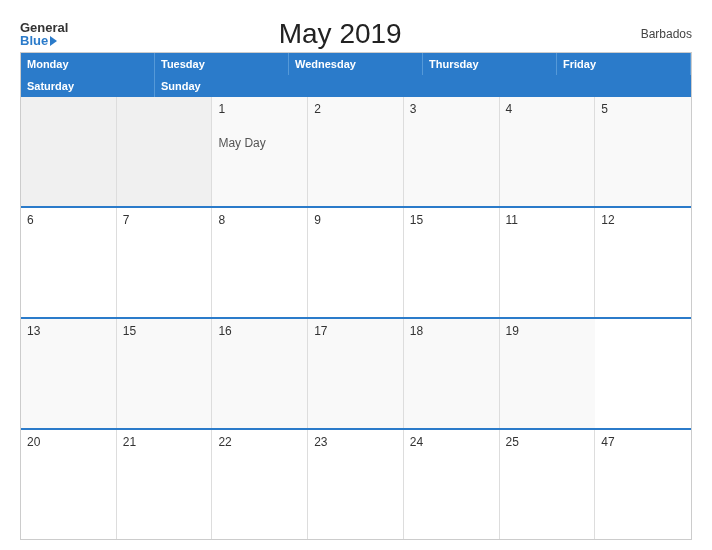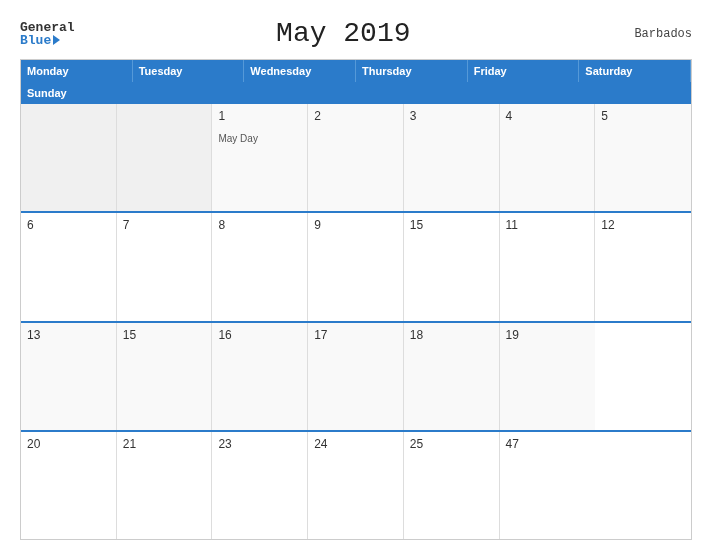--- a/index.html
+++ b/index.html
@@ -14,22 +14,21 @@
       width: 712px;
       height: 550px;
       padding: 18px 20px 10px 20px;
       display: flex;
       flex-direction: column;
     }
     .header {
       display: flex;
       align-items: center;
       justify-content: center;
-      margin-bottom: 10px;
-      font-family: Liberation Mono, monospace;
+      margin-bottom: 2px;
     }
     .logo {
       display: flex;
       flex-direction: column;
       align-items: flex-start;
       line-height: 1;
     }
     .logo-general {
       font-size: 13px;
       font-weight: bold;
@@ -65,21 +64,21 @@
       text-align: right;
     }
     .calendar {
       border: 1px solid #ccc;
       flex: 1;
       display: flex;
       flex-direction: column;
     }
     .cal-header-row {
       display: grid;
-      grid-template-columns: repeat(6, 1fr);
+      grid-template-columns: repeat(5, 1fr);
       background: #2b7bca;
     }
     .cal-header-cell {
       color: #fff;
       font-size: 11px;
       font-weight: bold;
       padding: 5px 6px;
       border-right: 1px solid #5599d8;
       text-align: left;
     }
@@ -116,23 +115,23 @@
     }
     .cal-cell.empty {
       background: #f5f5f5;
     }
     .cal-cell .day-num {
       font-size: 12px;
       color: #333;
       font-weight: normal;
     }
     .cal-cell .event {
-      font-size: 10px;
+      font-size: 12px;
       color: #555;
-      margin-top: 10px;
+      margin-top: 20px;
     }
     
     .cal-week:nth-child(odd) .cal-cell:not(.empty) {
       background: #f9f9f9;
     }
     .cal-week:nth-child(even) .cal-cell:not(.empty) {
       background: #fff;
     }
     .cal-week:nth-child(odd) .cal-cell.empty {
       background: #f0f0f0;
@@ -229,20 +228,23 @@
           </div>
         </div>
         <div class="cal-week">
           <div class="cal-cell">
             <span class="day-num">20</span>
           </div>
           <div class="cal-cell">
             <span class="day-num">21</span>
           </div>
           <div class="cal-cell">
+            <span class="day-num">22</span>
+          </div>
+          <div class="cal-cell">
             <span class="day-num">23</span>
           </div>
           <div class="cal-cell">
             <span class="day-num">24</span>
           </div>
           <div class="cal-cell">
             <span class="day-num">25</span>
           </div>
           <div class="cal-cell">
             <span class="day-num">47</span>

